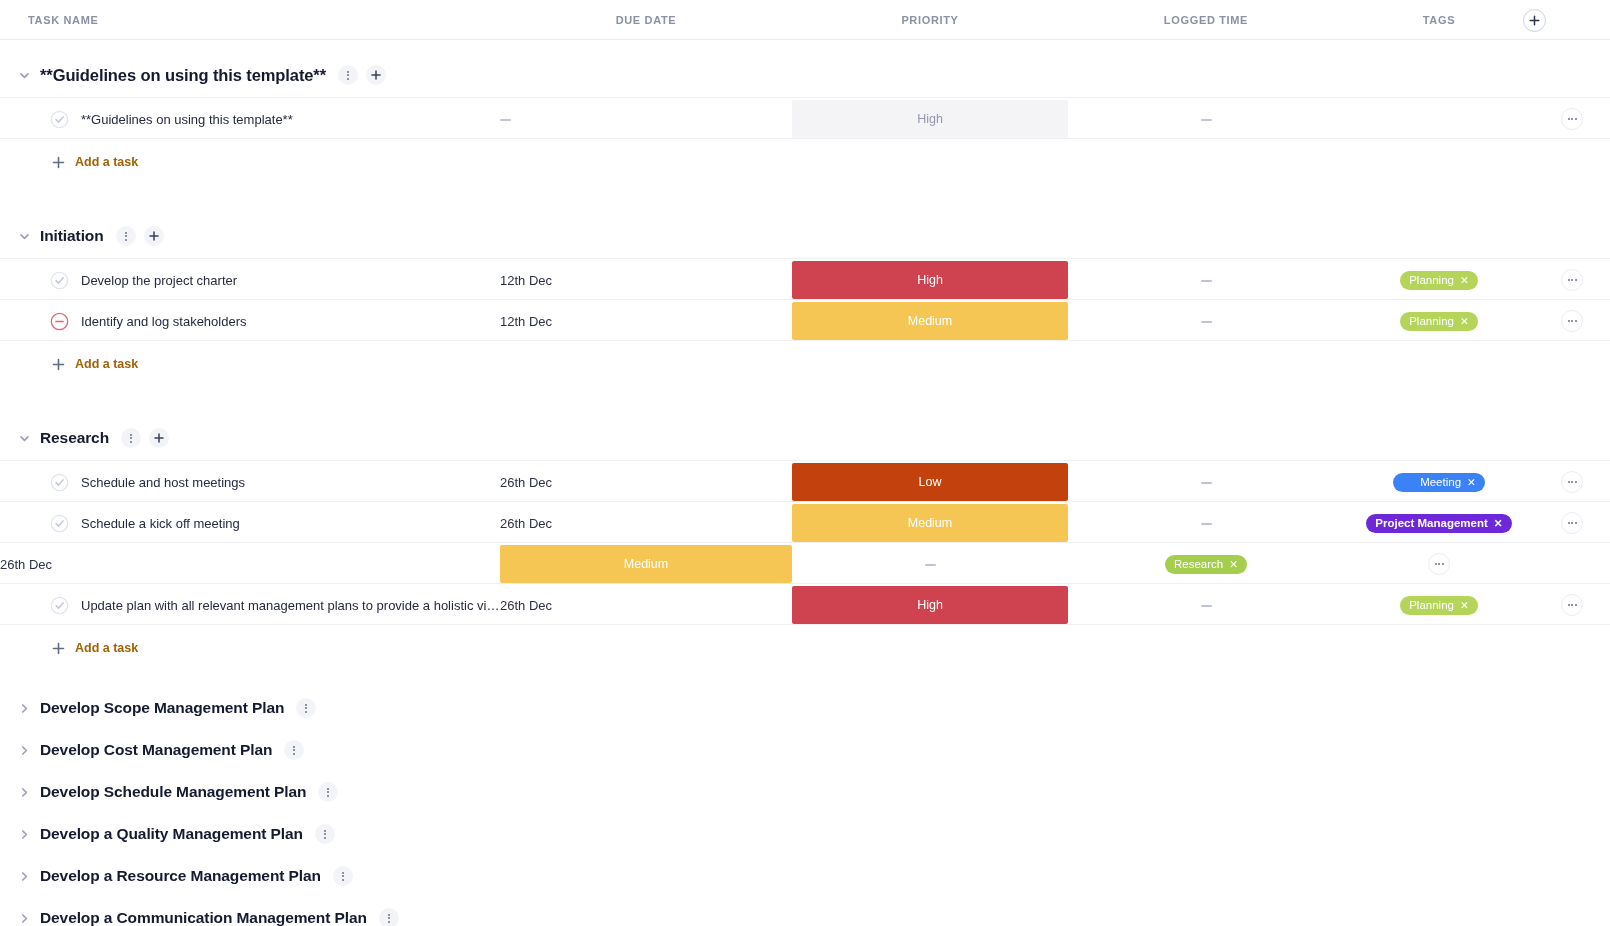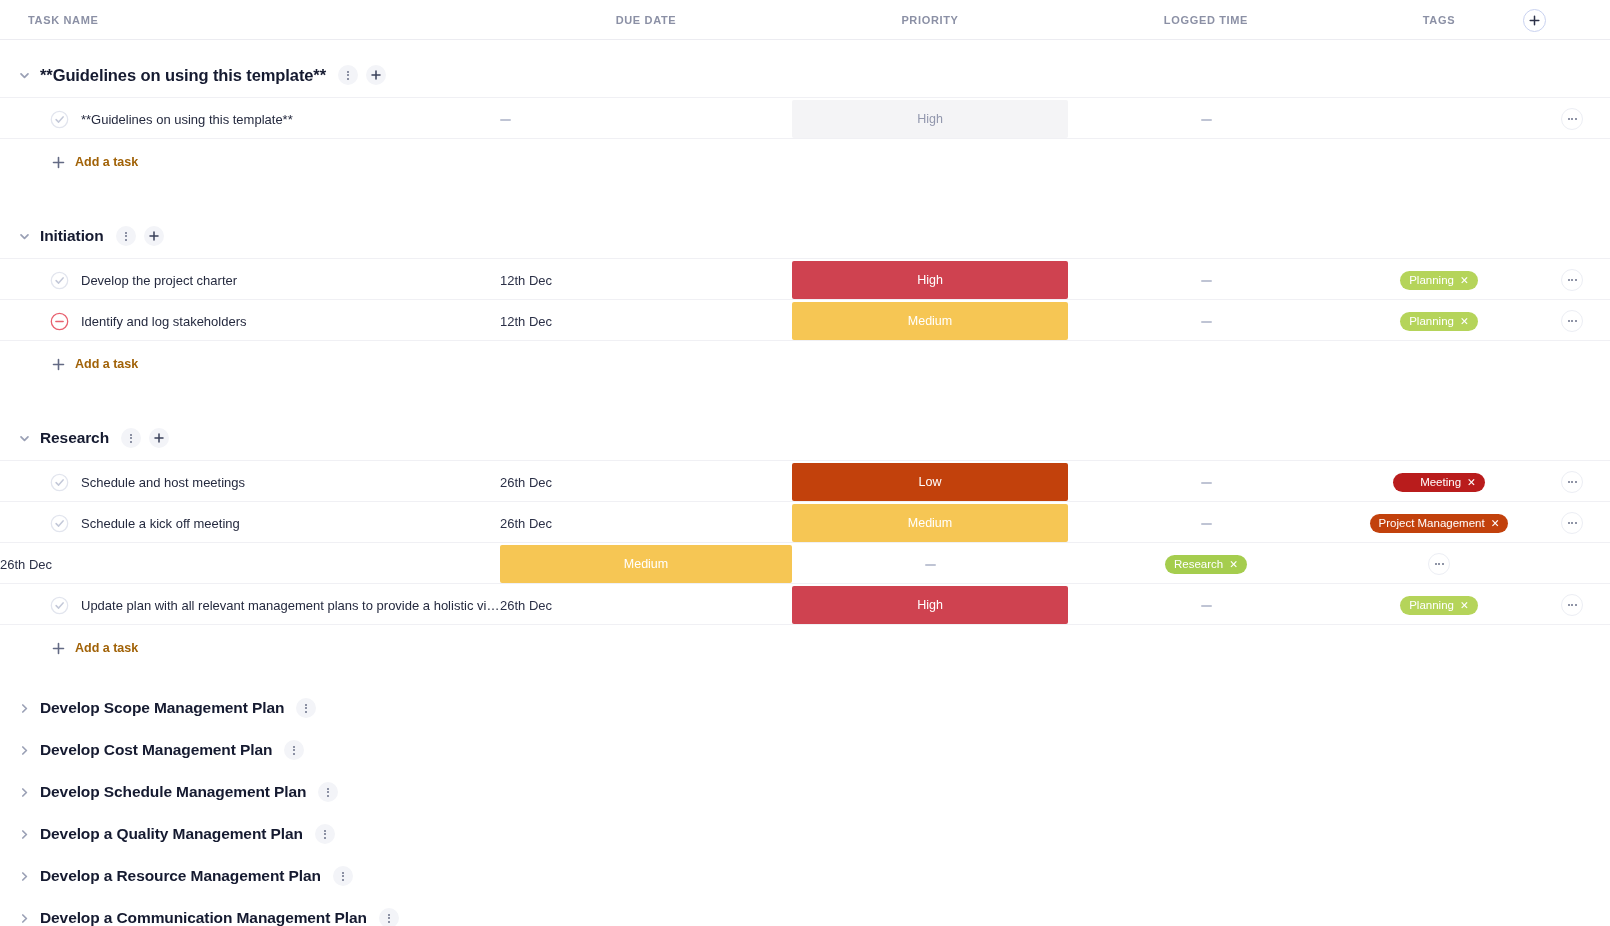--- a/index.html
+++ b/index.html
@@ -429,21 +429,21 @@
                 <path d="M6.1 9.6 L8.6 12.1 L13.1 6.9" fill="none" stroke="#c3c8d8" stroke-width="1.5" stroke-linecap="round" stroke-linejoin="round"></path>
               </svg></span>
             <span class="task-title">Schedule and host meetings</span>
           </div>
           <div class="cell-date">26th Dec</div>
           <div class="cell-priority">
             <span class="prio" style="background:#c2410c;">Low</span>
           </div>
           <div class="cell-logged"><span class="dash"></span></div>
           <div class="cell-tags">
-            <span class="tag" style="background:#b91c1c;padding-left:27px;">
+            <span class="tag" style="background:#3b82f6;padding-left:27px;">
               <span>Meeting</span>
               <span class="x">✕</span>
             </span>
           </div>
           <div class="cell-actions">
             <span class="more-btn">
               <i></i>
               <i></i>
               <i></i>
             </span>
@@ -456,21 +456,21 @@
                 <path d="M6.1 9.6 L8.6 12.1 L13.1 6.9" fill="none" stroke="#c3c8d8" stroke-width="1.5" stroke-linecap="round" stroke-linejoin="round"></path>
               </svg></span>
             <span class="task-title">Schedule a kick off meeting</span>
           </div>
           <div class="cell-date">26th Dec</div>
           <div class="cell-priority">
             <span class="prio" style="background:#f6c654;">Medium</span>
           </div>
           <div class="cell-logged"><span class="dash"></span></div>
           <div class="cell-tags">
-            <span class="tag" style="background:#c2410c;">
+            <span class="tag" style="background:#6d28d9;font-weight:bold;">
               <span>Project Management</span>
               <span class="x">✕</span>
             </span>
           </div>
           <div class="cell-actions">
             <span class="more-btn">
               <i></i>
               <i></i>
               <i></i>
             </span>

